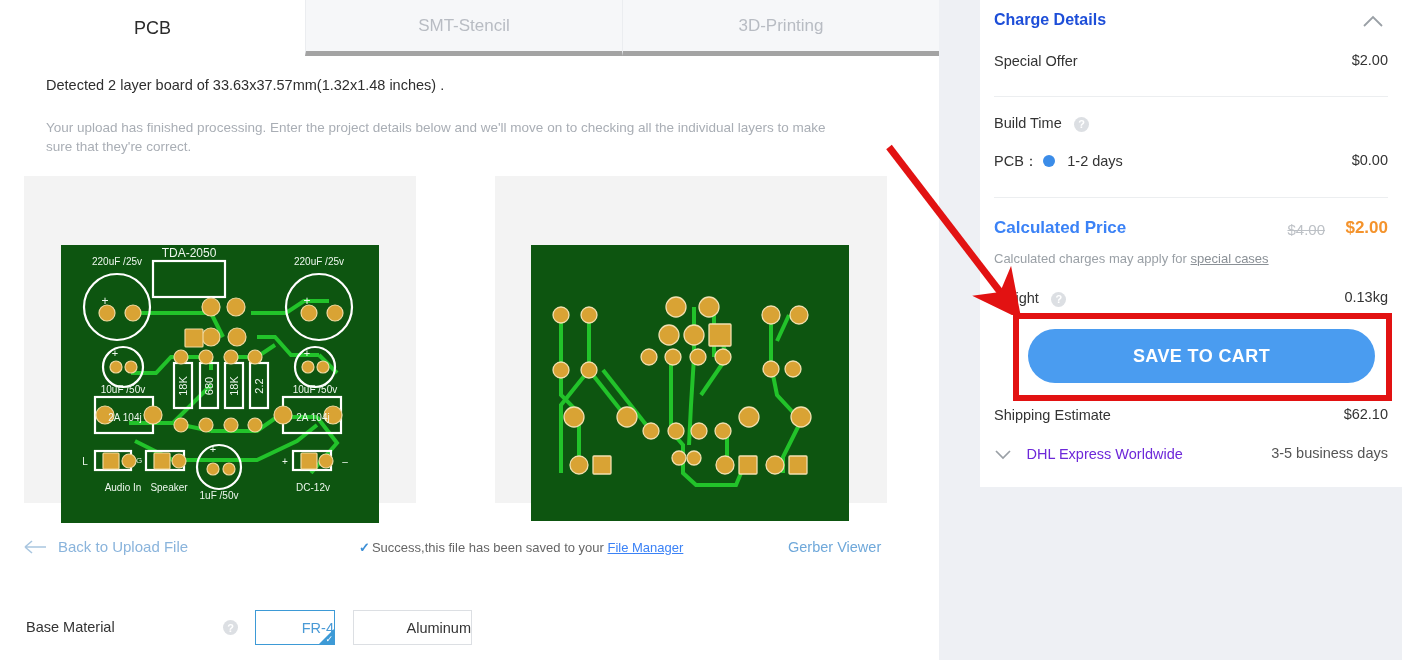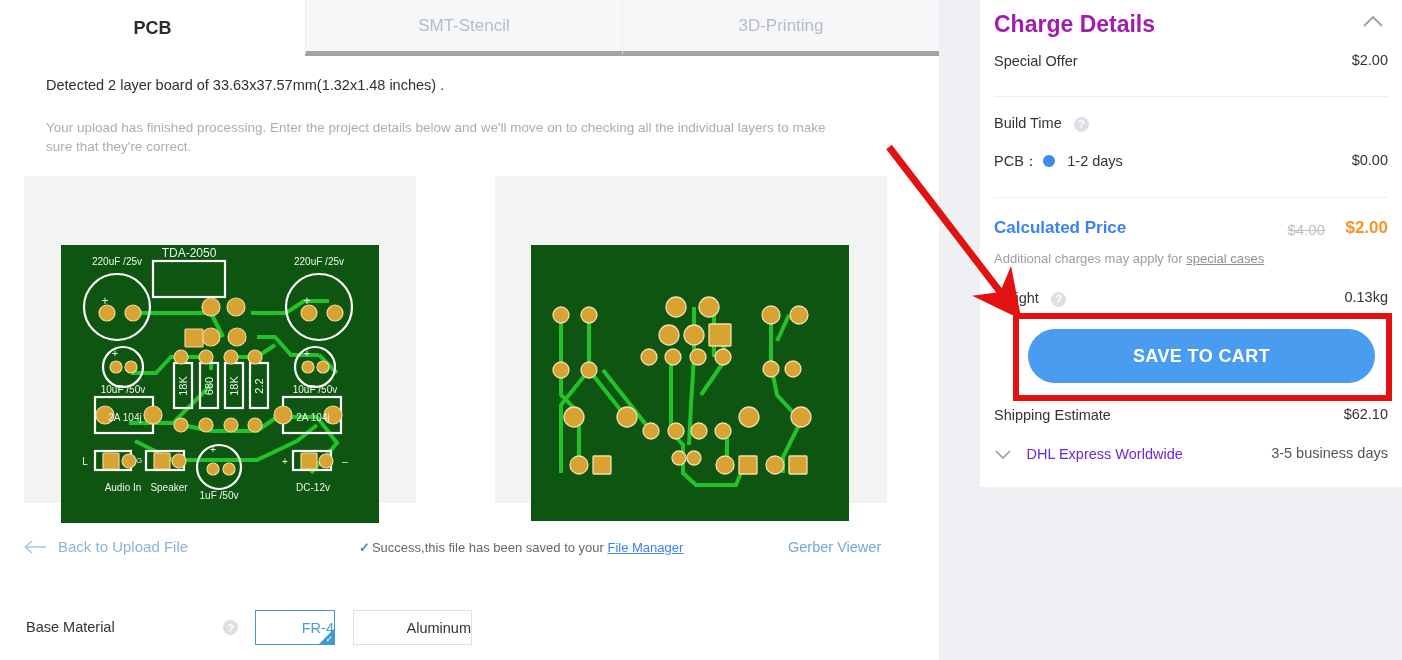--- a/index.html
+++ b/index.html
@@ -6,21 +6,21 @@
   html,body{ width:1402px; height:660px; overflow:hidden; background:#eef0f4;
     font-family:"Liberation Sans", sans-serif; }
   #root{ position:relative; width:1402px; height:660px; }
 
   
   .main{ position:absolute; left:0; top:0; width:939px; height:660px; background:#fff; }
 
   .tabstrip{ position:absolute; left:0; top:0; width:939px; height:56px; }
   .tab{ position:absolute; top:0; height:56px; display:flex; align-items:center;
         justify-content:center; font-size:17px; cursor:pointer; }
-  .tab.active{ background:#fff; color:#2b2b2b; font-weight:bold; font-size:18px; }
+  .tab.active{ background:#fff; color:#2b2b2b; font-weight:normal; font-size:18px; }
   .tab.idle{ background:#f6f7f9; color:#b8bcc3; border-left:1px solid #ebedf0;
              border-bottom:5px solid #a3a3a3; }
   #tab0{ left:0;   width:305px; }
   #tab1{ left:305px; width:317px; }
   #tab2{ left:622px; width:317px; }
 
   .detect{ position:absolute; left:46px; top:77px; font-size:14.5px; color:#2e2e2e; white-space:nowrap; }
   .hint{ position:absolute; left:46px; top:118px; width:800px; font-size:13.5px;
          color:#a9aeb5; line-height:19px; }
 
@@ -56,21 +56,21 @@
                  border-left:17px solid transparent; border-bottom:17px solid #3d9ad6; }
   #mat0 .ctick{ position:absolute; right:1px; bottom:0px; color:#fff; font-size:9px; }
   #mat1{ left:353px; width:119px; }
 
   
   .panel{ position:absolute; left:980px; top:0; width:422px; height:487px; background:#fff; }
   .prow{ position:absolute; left:14px; width:394px; }
   .plabel{ font-size:14.5px; color:#333; }
   .pval{ position:absolute; right:0; top:0; font-size:14.5px; color:#333; }
 
-  #ptitle{ top:11px; font-size:23px; font-weight:bold; color:#a21caf; }
+  #ptitle{ top:11px; font-size:16px; font-weight:bold; color:#1d4ed8; }
   #chev-collapse{ position:absolute; right:18px; top:14px; cursor:pointer; }
   #rowoffer{ top:52px; }
   .hr{ position:absolute; left:14px; width:394px; height:1px; background:#eceef0; }
   #hr1{ top:96px; }
   #rowbuild{ top:114px; }
   #rowpcb{ top:152px; }
   .bluedot{ display:inline-block; width:12px; height:12px; border-radius:50%;
             background:#3b8ce8; vertical-align:middle; margin:0 8px 2px 0; }
   #hr2{ top:197px; }
   #rowcalc{ top:218px; }
@@ -330,21 +330,21 @@
 
     <div class="hr" id="hr2"></div>
 
     <div class="prow" id="rowcalc">
       <span class="plabel">Calculated Price</span>
       <span id="oldprice">$4.00</span>
       <span id="newprice">$2.00</span>
     </div>
 
     <div class="prow" id="rownote">
-      <span>Additional charges may apply for </span><u>special cases</u>
+      <span>Calculated charges may apply for </span><u>special cases</u>
     </div>
 
     <div class="prow" id="rowweight">
       <span class="plabel">Weight</span>
       <span class="qmark" style="margin-left:8px;">?</span>
       <span class="pval">0.13kg</span>
     </div>
 
     <div class="prow" id="rowship">
       <span class="plabel">Shipping Estimate</span>

